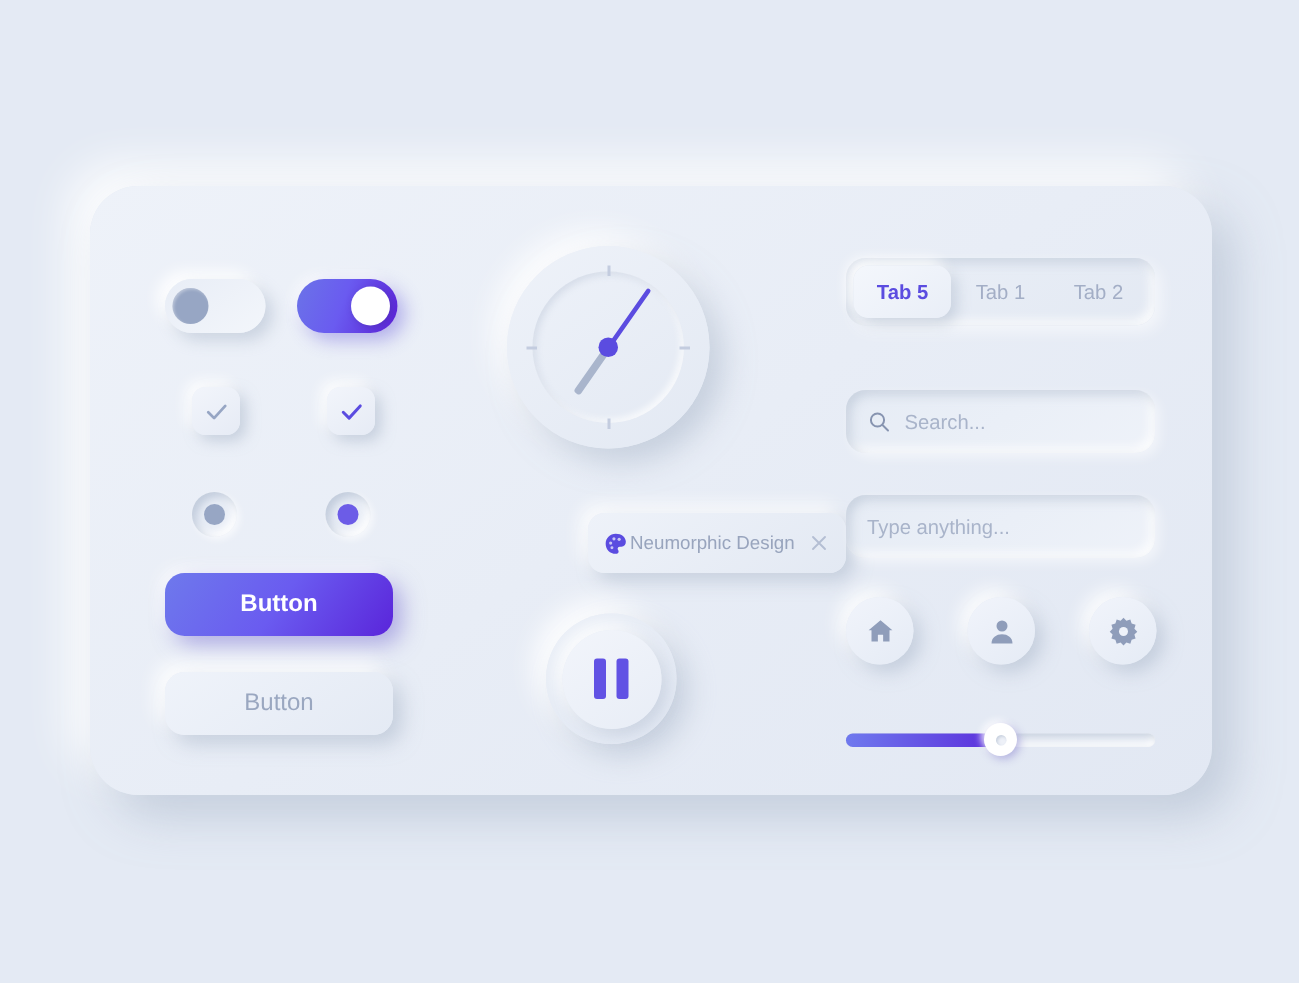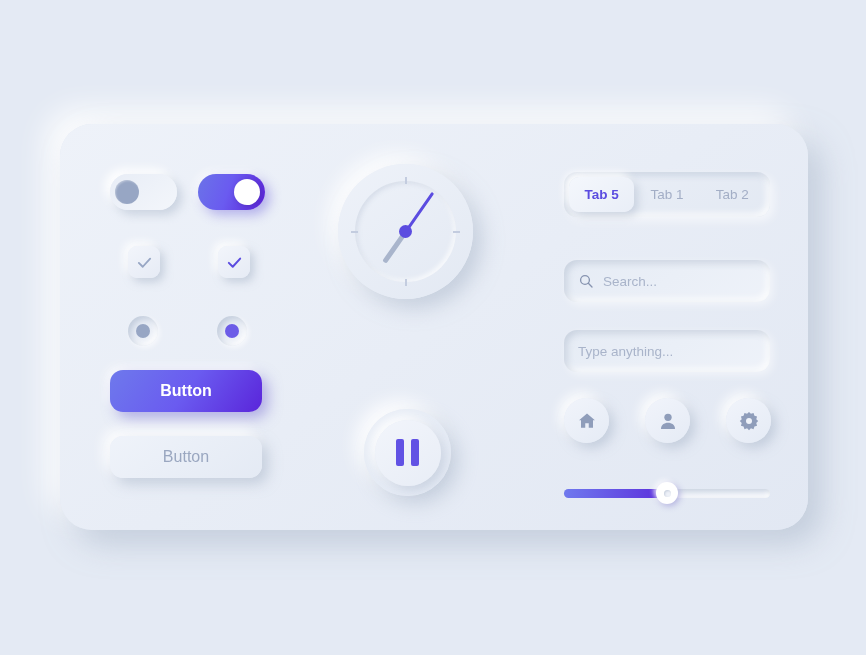--- a/index.html
+++ b/index.html
@@ -24,21 +24,21 @@
     width: 748px;
     height: 406px;
     border-radius: 32px;
     background: linear-gradient(145deg, #eef2f9, #e2e8f3);
     box-shadow: 14px 14px 30px rgba(163,177,198,0.50),
                 -14px -14px 30px rgba(255,255,255,0.95);
   }
 
   
   .col { position: absolute; }
-  #col-left   { left: 50px;  top: 28px; width: 215px; height: 350px; }
+  #col-left   { left: 50px;  top: 40px; width: 215px; height: 350px; }
   #col-center { left: 272px; top: 28px; width: 200px; height: 350px; }
   #col-right  { left: 504px; top: 28px; width: 212px; height: 350px; }
 
   
   .toggle-row { position: absolute; top: 22px; left: 0; width: 215px; height: 38px; }
 
   .toggle {
     position: absolute;
     width: 67px;
     height: 36px;
@@ -406,20 +406,35 @@
       <div id="clock-inner"></div>
       <div class="tick tick-v" id="tick-12"></div>
       <div class="tick tick-v" id="tick-6"></div>
       <div class="tick tick-h" id="tick-9"></div>
       <div class="tick tick-h" id="tick-3"></div>
       <div class="hand" id="hand-minute" style="transform: rotate(35deg); background: rgb(91, 76, 224);"></div>
       <div class="hand" id="hand-hour" style="transform: rotate(215deg); background: rgb(169, 181, 204);"></div>
       <div id="hand-center"></div>
     </div>
 
+    <div id="chip">
+      <svg id="chip-palette-icon" viewBox="0 0 24 24">
+        <path d="M12 2.5C6.5 2.5 2.5 6.6 2.5 12c0 5.3 4 9.5 9.5 9.5 1.7 0 2.7-1 2.7-2.2
+                 0-1.2-.9-1.7-.9-2.7 0-1 .8-1.8 1.9-1.8h1.6c2.6 0 4.2-1.9 4.2-4.6
+                 0-4.4-4-7.7-9.5-7.7z" fill="#5b4ce0"></path>
+        <circle cx="7.2" cy="11.4" r="1.5" fill="#c9c6f4"></circle>
+        <circle cx="10.3" cy="7.4" r="1.5" fill="#c9c6f4"></circle>
+        <circle cx="15.2" cy="7.8" r="1.5" fill="#c9c6f4"></circle>
+        <circle cx="8.4" cy="15.8" r="1.4" fill="#c9c6f4"></circle>
+      </svg>
+      <span id="chip-label">Neumorphic Design</span>
+      <svg id="chip-close" viewBox="0 0 24 24" fill="none">
+        <path d="M6 6 L18 18 M18 6 L6 18" stroke="#b4bed3" stroke-width="1.9" stroke-linecap="round"></path>
+      </svg>
+    </div>
 
     <div id="pause-outer">
       <div id="pause-inner">
         <div class="pause-bar"></div>
         <div class="pause-bar"></div>
       </div>
     </div>
   </div>
 
   <div class="col" id="col-right">

